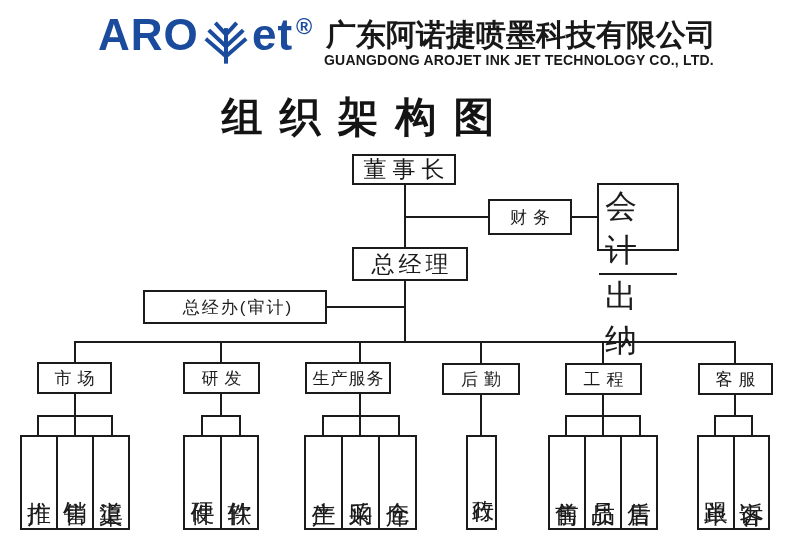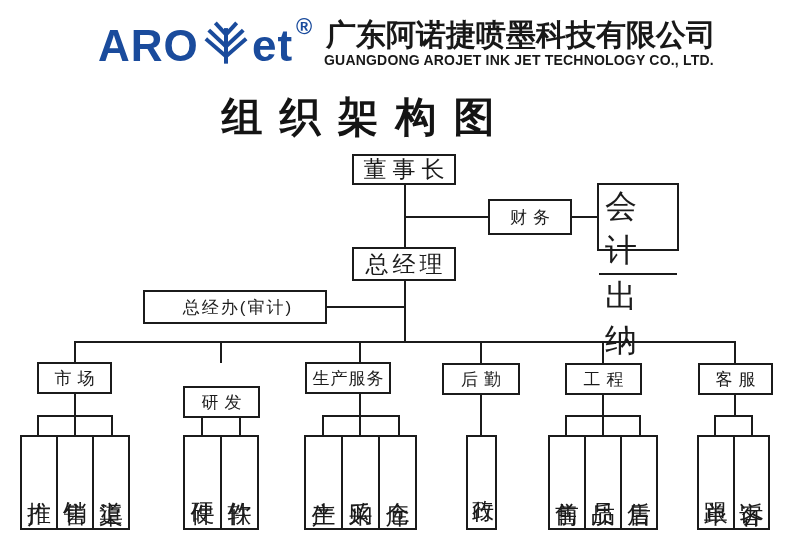--- a/index.html
+++ b/index.html
@@ -1,20 +1,20 @@
 <!DOCTYPE html>
 <html><head>
 <meta charset="utf-8">
 <style>
   html,body{margin:0;padding:0;background:#ffffff;}
   .page{position:relative;width:800px;height:549px;background:#fff;overflow:hidden;
         font-family:"Liberation Sans","DejaVu Sans",sans-serif;color:#1b1b1b;}
 
   
-  .logo-aro,.logo-et{position:absolute;top:24px;font-size:44px;font-weight:bold;
+  .logo-aro,.logo-et{position:absolute;top:13px;font-size:44px;font-weight:bold;
         color:#1a4b9c;letter-spacing:1px;line-height:1;}
   .logo-aro{left:98px;}
   .logo-et{left:252px;}
   .logo-reg{position:absolute;left:296px;top:14px;font-size:22px;color:#1a4b9c;font-weight:bold;}
   .leaf{position:absolute;left:202px;top:20px;}
   .cn-name{position:absolute;left:326px;top:18px;width:394px;font-size:30px;font-weight:bold;
         color:#181818;white-space:nowrap;letter-spacing:0px;line-height:1.1;}
   .en-name{position:absolute;left:324px;top:52px;width:400px;font-size:14px;font-weight:bold;
         color:#181818;white-space:nowrap;letter-spacing:0.2px;}
 
@@ -107,26 +107,26 @@
 
   <div class="box" style="left:352px;top:154px;width:104px;height:31px;font-size:23px;">董事长</div>
 
   <div class="box" style="left:488px;top:199px;width:84px;height:36px;">财务</div>
 
   <div class="stack" style="left:597px;top:183px;width:82px;height:68px;">
     <div class="row">会计</div>
     <div class="row">出纳</div>
   </div>
 
-  <div class="box" style="left:352px;top:247px;width:104px;height:34px;font-size:23px;letter-spacing:4px;padding-left:4px;">总经理</div>
+  <div class="box" style="left:352px;top:247px;width:116px;height:34px;font-size:23px;letter-spacing:4px;padding-left:4px;">总经理</div>
 
   <div class="box tight" style="left:143px;top:290px;width:184px;height:34px;letter-spacing:2px;padding-left:6px;">总经办(审计)</div>
 
   <div class="box" style="left:37px;top:362px;width:75px;height:32px;">市场</div>
-  <div class="box" style="left:183px;top:362px;width:77px;height:32px;margin-top:24px;">研发</div>
+  <div class="box" style="left:183px;top:362px;width:77px;height:32px;">研发</div>
   <div class="box tight" style="left:305px;top:362px;width:86px;height:32px;">生产服务</div>
   <div class="box" style="left:442px;top:363px;width:78px;height:32px;">后勤</div>
   <div class="box" style="left:565px;top:363px;width:77px;height:32px;">工程</div>
   <div class="box" style="left:698px;top:363px;width:75px;height:32px;">客服</div>
 
   <div class="cells" style="left:20px;width:110px;">
     <div class="cell">推广</div>
     <div class="cell">销售</div>
     <div class="cell">渠道</div>
   </div>

